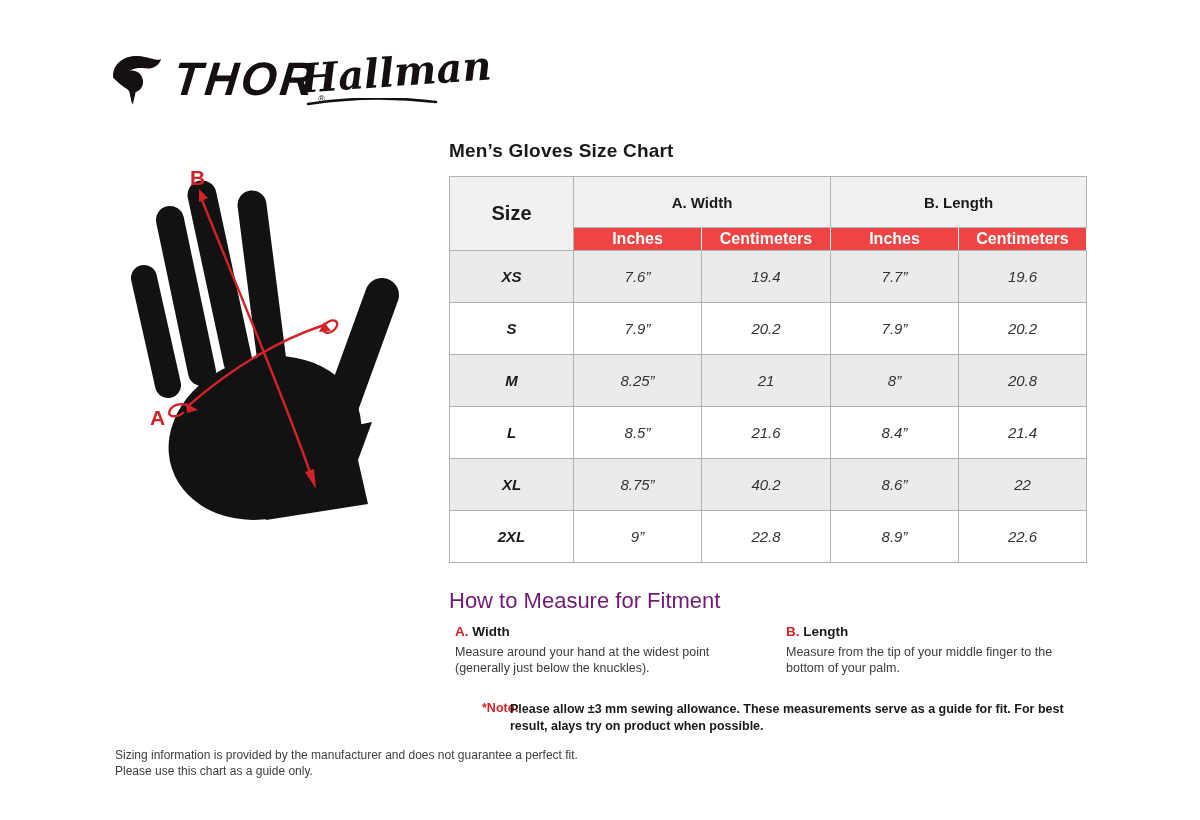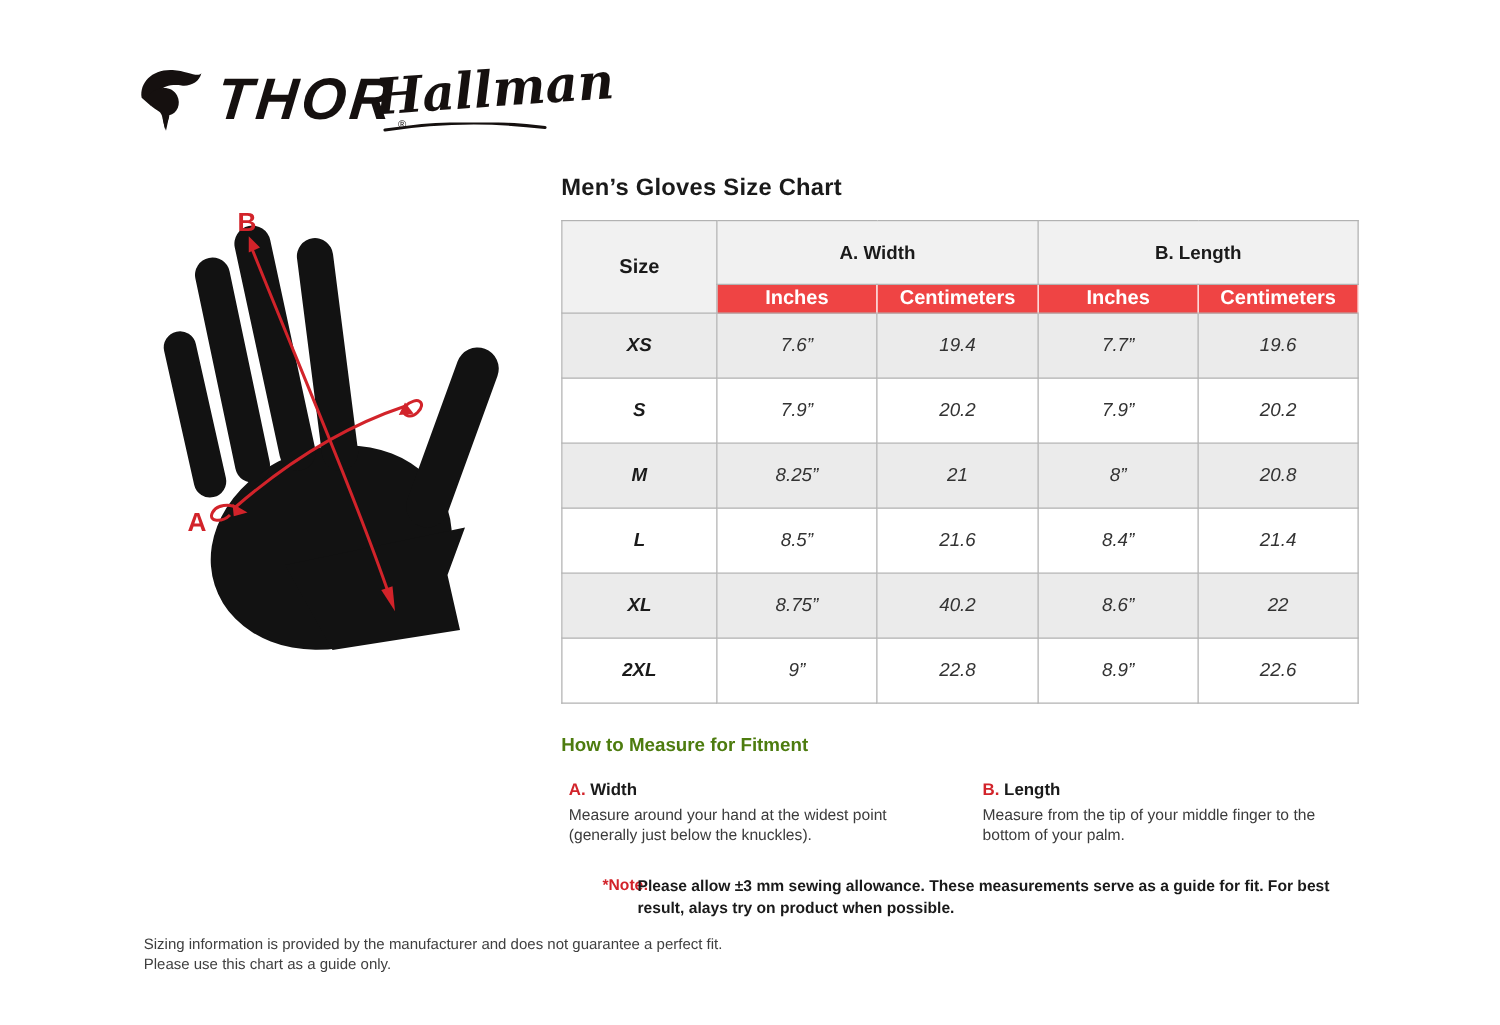--- a/index.html
+++ b/index.html
@@ -55,32 +55,32 @@
     position: absolute; left: 0; top: 176px;
     width: 637px; border-collapse: collapse; table-layout: fixed;
   }
   .size-table th, .size-table td {
     border: 1px solid #b2b2b2; text-align: center; vertical-align: middle;
   }
   .size-table th.group-h {
     background: #f1f1f1; font-size: 15px; font-weight: bold; color: #1a1a1a;
     height: 51px;
   }
-  .size-table th.size-h { background: #f1f1f1; font-size: 16px; font-weight: bold; color: #1a1a1a; }
+  .size-table th.size-h { background: #f1f1f1; font-size: 20px; font-weight: bold; color: #1a1a1a; }
   .size-table th.sub-h {
     background: #ef4444; color: #ffffff; font-size: 16px; font-weight: bold;
     height: 23px; border-color: #ffffff; border-bottom-color: #b2b2b2;
   }
   .size-table td { height: 52px; font-size: 15px; color: #333333; background: #ffffff; font-style: italic; }
   .size-table td.size-cell { font-weight: bold; color: #1a1a1a; }
   .size-table tr.alt td { background: #ebebeb; }
 
   .measure-title {
     position: absolute; left: 0; top: 588px;
-    font-size: 15px; font-weight: bold; color: #4d7c0f;
+    font-size: 22px; font-weight: normal; color: #701a75;
   }
   .measure-col { position: absolute; top: 624px; }
   .measure-col.col-a { left: 6px; width: 302px; }
   .measure-col.col-b { left: 337px; width: 295px; }
   .measure-head { font-size: 13.5px; font-weight: bold; color: #1a1a1a; margin-bottom: 5px; }
   .measure-key { color: #d2232a; }
   .measure-desc { font-size: 12.5px; color: #3c3c3c; line-height: 16px; }
 
   .note-row { position: absolute; left: 0; top: 701px; width: 637px; }
   .note-label {

